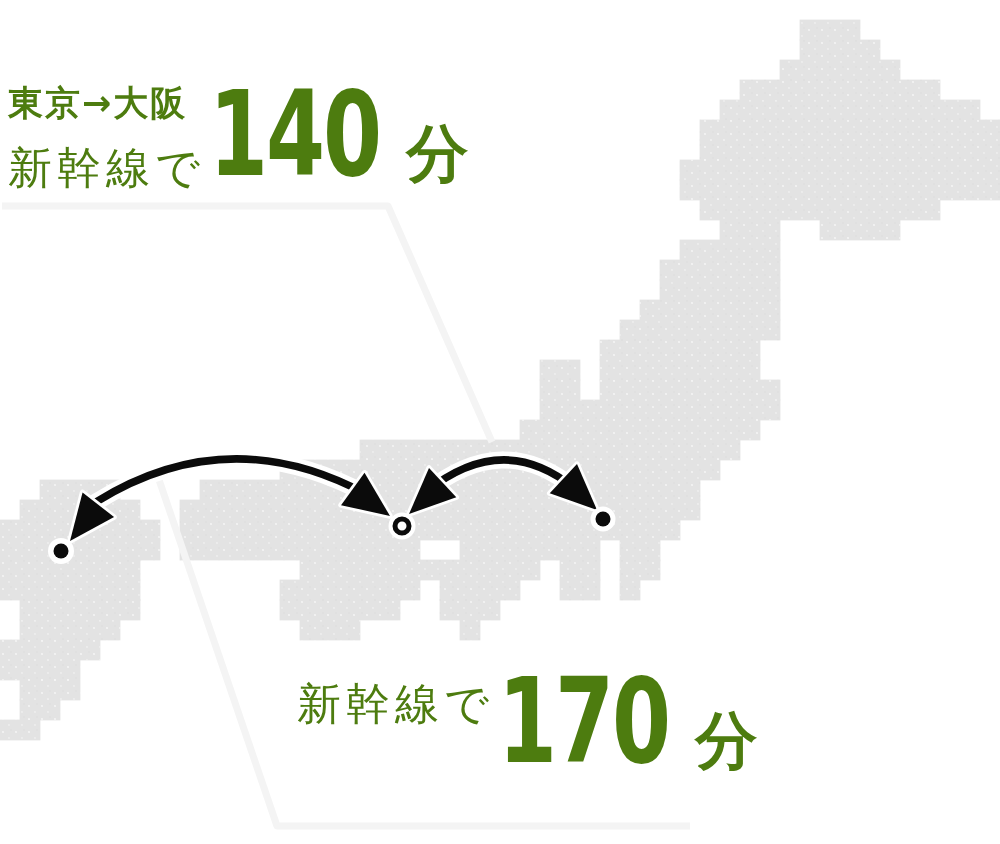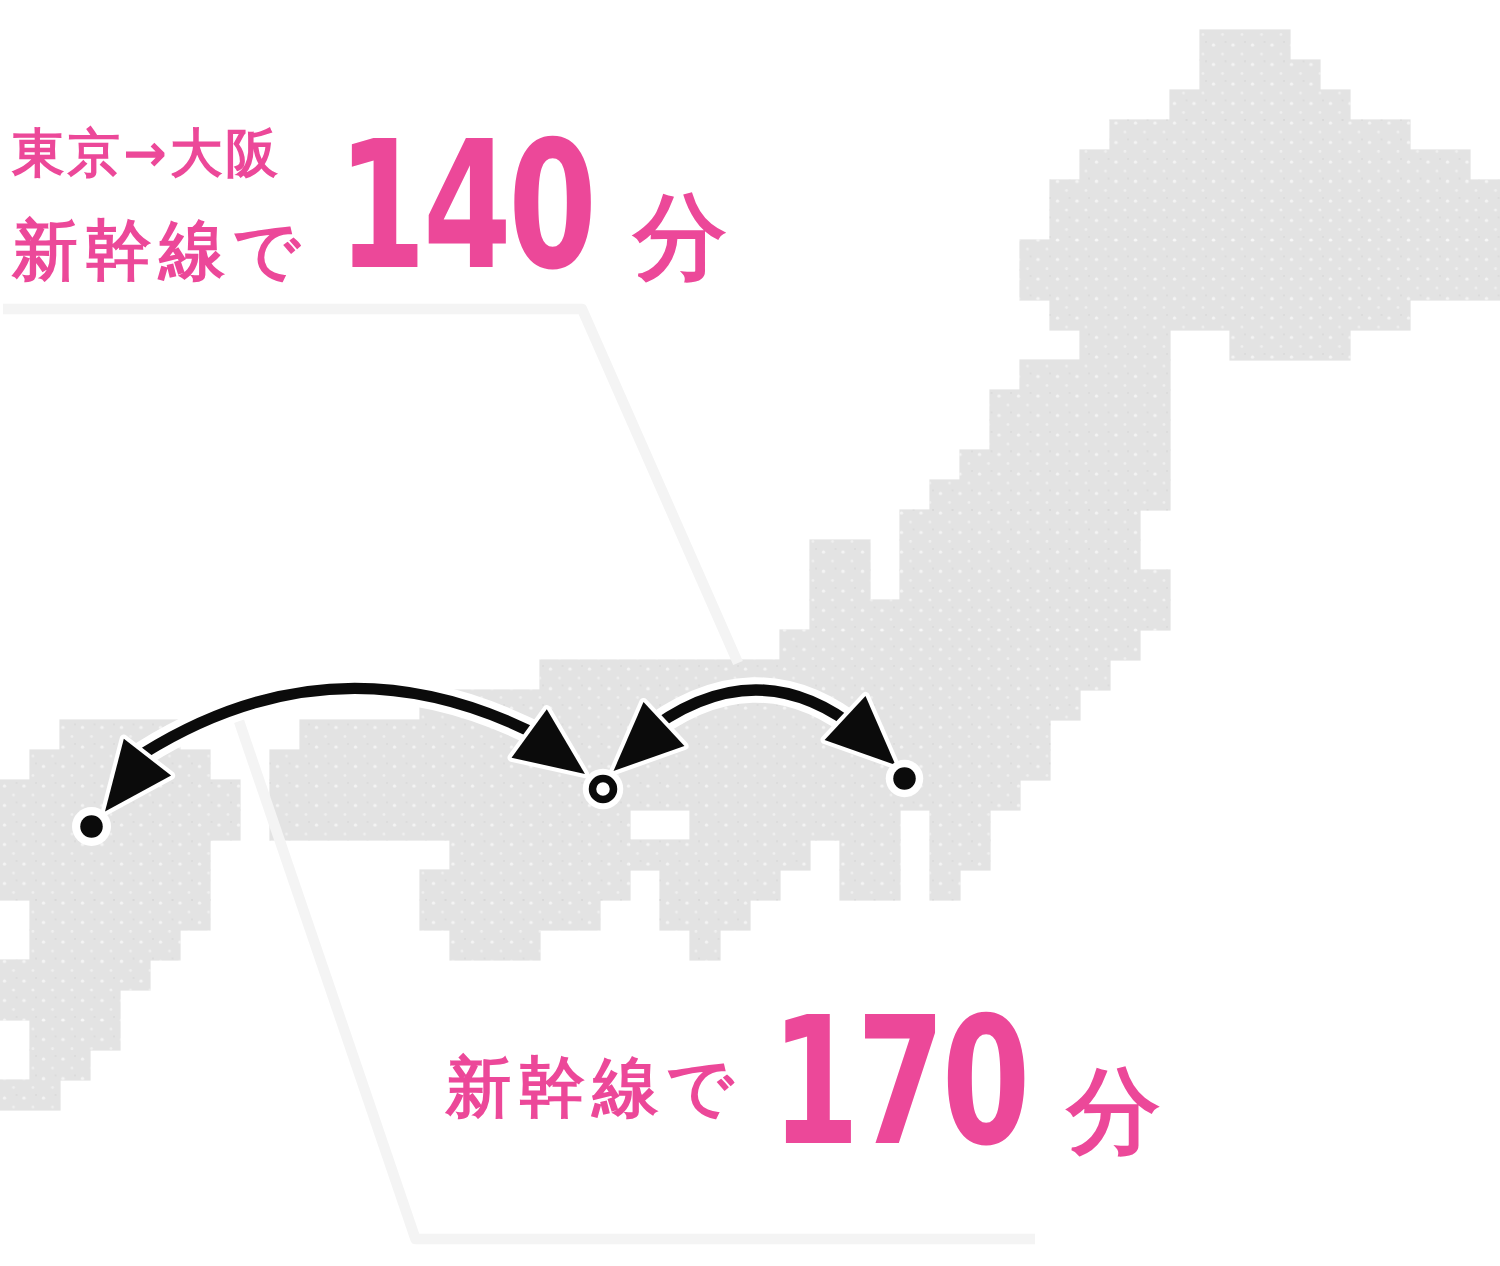--- a/index.html
+++ b/index.html
@@ -8,24 +8,24 @@
   svg.map{position:absolute;left:0;top:0;width:1000px;height:844px;display:block;}
 
   .leader{fill:none;stroke:#f4f4f4;stroke-width:7;stroke-linejoin:round;stroke-linecap:butt;}
   .arc-casing{fill:none;stroke:#ffffff;stroke-width:17;stroke-linecap:round;}
   .arc-ink{fill:none;stroke:#0b0b0b;stroke-width:7.5;stroke-linecap:round;}
   .ah{fill:#0b0b0b;stroke:#ffffff;stroke-width:5.5;paint-order:stroke;stroke-linejoin:round;}
   .dot-halo{fill:#ffffff;}
   .dot-core{fill:#0b0b0b;}
   .dot-ring{fill:none;stroke:#0b0b0b;stroke-width:5;}
 
-  .label{position:absolute;display:flex;align-items:center;gap:22px;color:#ec4899;white-space:nowrap;}
+  .label{position:absolute;display:flex;align-items:flex-start;gap:6px;color:#4d7c0f;white-space:nowrap;}
   .label .leftcol{display:flex;flex-direction:column;}
   .route{font-size:35px;font-weight:bold;letter-spacing:2px;line-height:1.12;}
-  .mode{font-size:44px;font-weight:bold;letter-spacing:5px;line-height:1.04;}
+  .mode{font-size:44px;font-weight:normal;letter-spacing:5px;line-height:1.04;}
   .minutes{font-size:118px;font-weight:bold;line-height:0.85;letter-spacing:-3px;
            display:inline-block;transform:scaleX(0.72);transform-origin:left bottom;}
   .minblock{display:flex;align-items:flex-end;margin-left:-2px;}
   .unit{font-size:62px;font-weight:bold;line-height:0.95;margin-left:-40px;}
   .label-tokyo{left:8px;top:84px;}
   .label-tokyo .mode{margin-top:22px;}
   .label-hakata{left:297px;top:671px;}
   .label-hakata .mode{margin-top:10px;}
 </style>
 </head>

